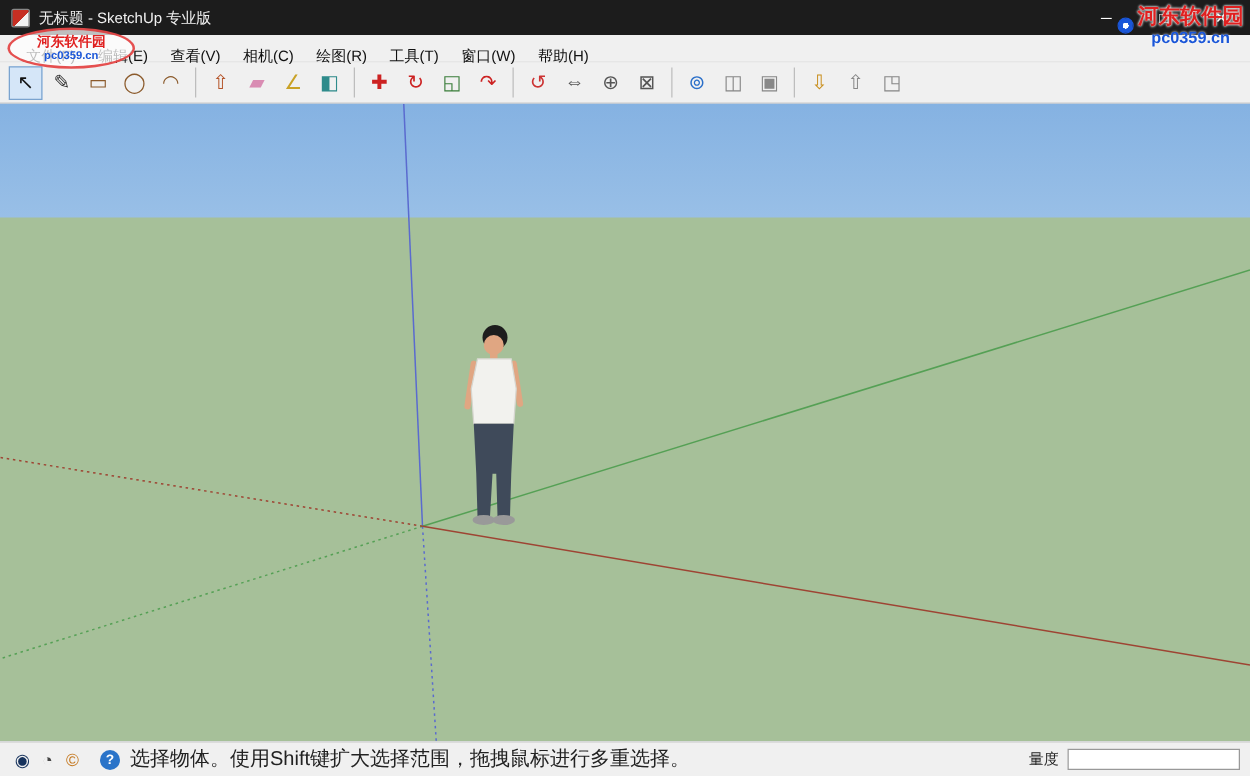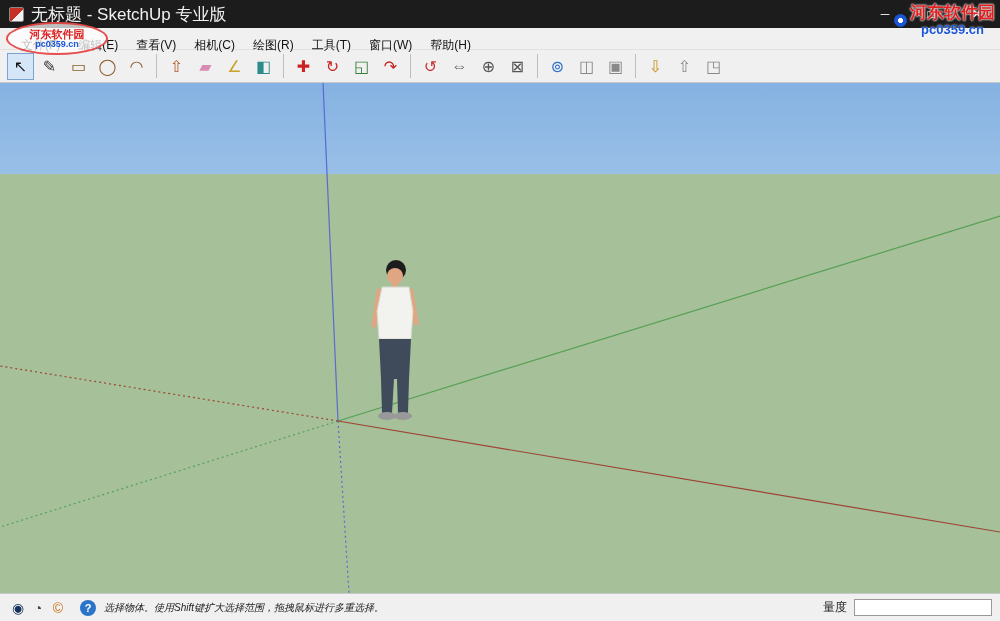--- a/index.html
+++ b/index.html
@@ -4,21 +4,21 @@
 <style>
   * { box-sizing: border-box; margin: 0; padding: 0; }
   html,body { width:1000px; height:621px; overflow:hidden;
     font-family:"Liberation Sans", sans-serif; }
   .window { position:relative; width:1000px; height:621px; background:#f0f0f0; }
 
   
   .titlebar { height:28px; background:var(--titlebar_bg); display:flex; align-items:center; }
   .app-logo { width:15px; height:15px; margin:0 7px 0 9px; border-radius:2px;
     background:linear-gradient(135deg,#c62f23 0 55%, #f2f2f2 55%); border:1px solid #888; }
-  .title-text { font-size:17px; color:#f0f0f0; }
+  .title-text { font-size:12px; color:#f0f0f0; }
   .win-controls { margin-left:auto; display:flex; height:100%; }
   .win-btn { width:46px; height:100%; display:flex; align-items:center; justify-content:center;
     font-size:12px; color:#fff; background:transparent; border:none; }
 
   
   .menubar { height:22px; background:#f0f0f0; display:flex; align-items:center;
     padding-left:12px; border-bottom:1px solid #e2e2e2; }
   .menu-item { font-size:12px; padding:3px 9px; color:#111; white-space:nowrap;margin-top:14px; }
 
   
@@ -40,22 +40,22 @@
   .ax-red   { stroke:var(--axis_red); }
   .dotted { stroke-dasharray:2,3; }
 
   
   .statusbar { height:28px; background:#f0f0f0; border-top:1px solid #c8c8c8;
     display:flex; align-items:center; padding:0 8px; }
   .sb-icon { font-size:14px; width:20px; text-align:center; background:none; border:none; }
   .help-badge { width:16px; height:16px; border-radius:50%; background:var(--help_blue);
     color:#fff; font-size:11px; font-weight:bold; display:flex; align-items:center;
     justify-content:center; margin-left:12px; border:none; }
-  .status-text { font-size:10px; color:#222; margin-left:8px; flex:1; white-space:nowrap;
-    overflow:hidden;font-style:italic; }
+  .status-text { font-size:16px; color:#222; margin-left:8px; flex:1; white-space:nowrap;
+    overflow:hidden; }
   .measure-label { font-size:12px; color:#222; margin-right:7px; white-space:nowrap; }
   .measure-input { width:138px; height:17px; border:1px solid #999; background:#fff;
     font-size:12px; padding:0 3px; }
 
   
   .wm-stamp { position:absolute; left:6px; top:22px; width:102px; height:33px;
     border:2px solid rgba(224,48,48,.85); border-radius:50%;
     background:rgba(255,255,255,.72); display:flex; flex-direction:column;
     align-items:center; justify-content:center; z-index:50; line-height:1.1; }
   .wm-stamp .l1 { font-size:11px; font-weight:bold; color:var(--watermark_red); }

